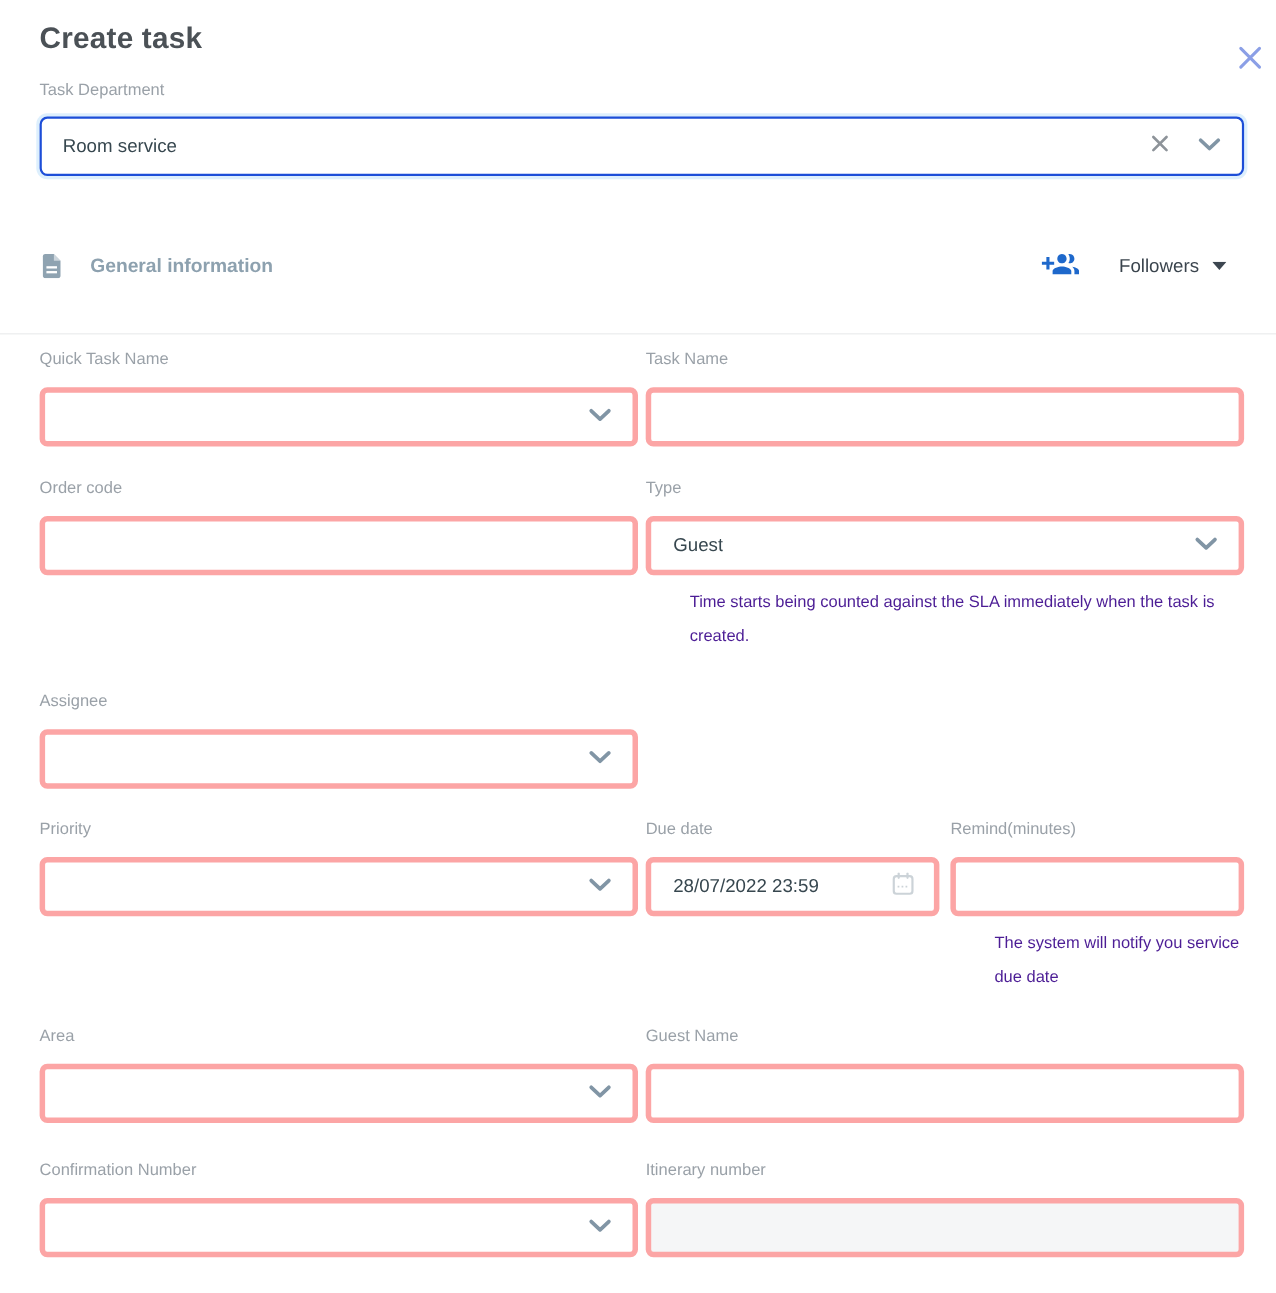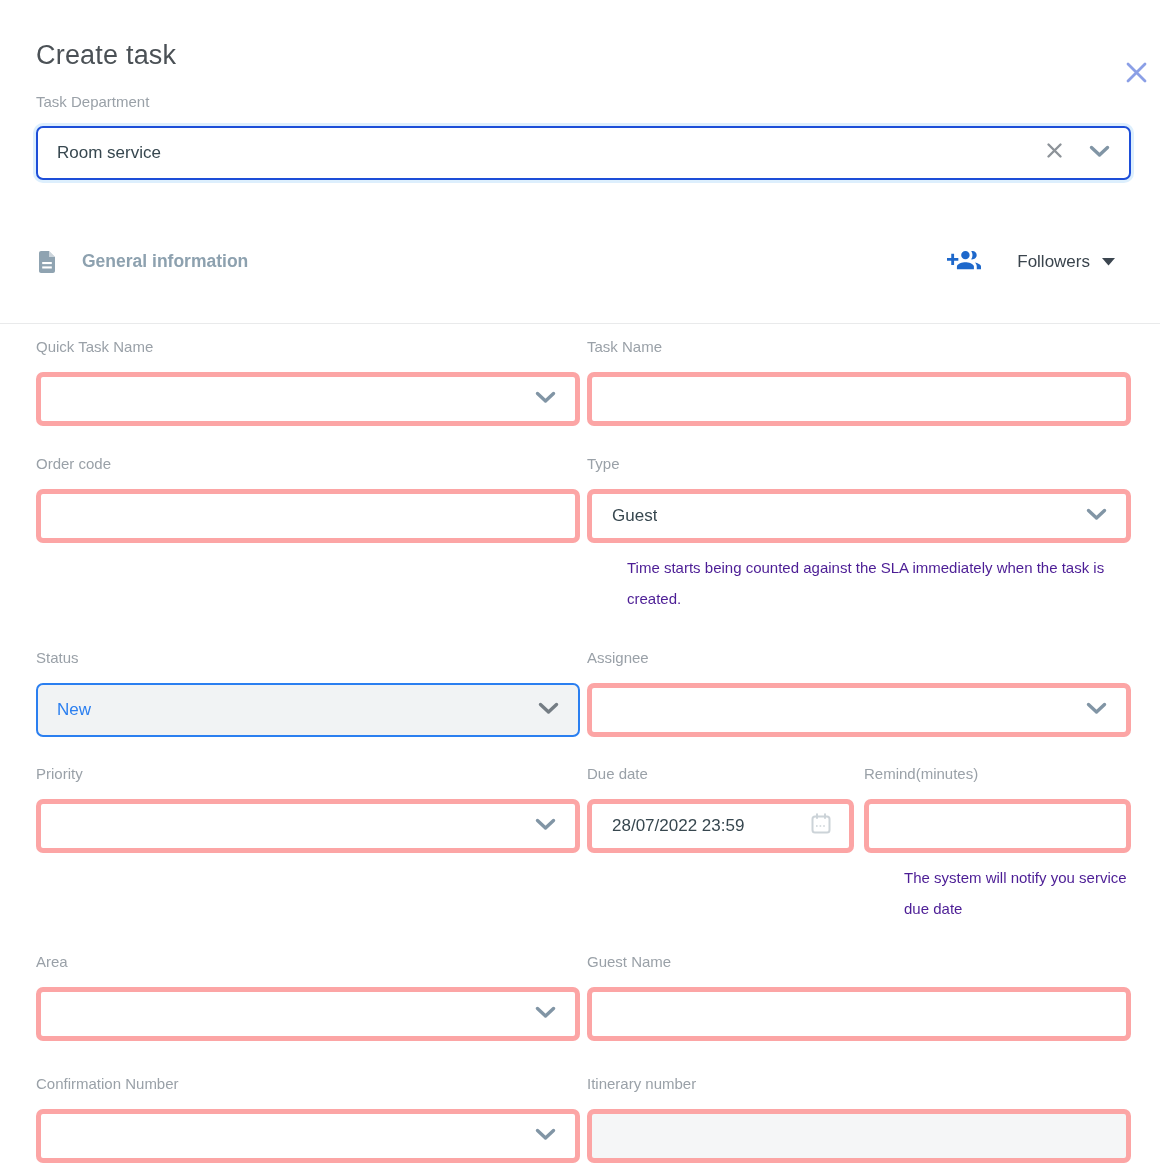--- a/index.html
+++ b/index.html
@@ -13,22 +13,22 @@
   }
   .modal { width: 100%; height: 100%; position: relative; }
 
   
   .close-btn {
     position: absolute; top: 19px; right: 11px;
     width: 26px; height: 26px; cursor: pointer;
     display: flex; align-items: center; justify-content: center;
   }
   .page-title {
-    margin: 40px 0 0 36px;
-    font-size: 27px; font-weight: 400; color: #4b5156;
+    margin: 20px 0 0 36px;
+    font-size: 27px; font-weight: 700; color: #4b5156;
     letter-spacing: 0.2px; line-height: 30px;
   }
 
   
   .lbl { display: block; font-size: 15px; color: #9aa1a8; line-height: 17px; }
   .helper { font-size: 15px; color: #4c1d95; line-height: 31px; margin-top: 9px; margin-left: 40px; }
 
   
   .control {
     position: relative; height: 54px; width: 100%;
@@ -174,31 +174,20 @@
                 <polyline points="2.5,2.5 10.5,10 18.5,2.5" stroke="#8195a5" stroke-width="3.4" stroke-linecap="round" stroke-linejoin="round" fill="none"></polyline>
               </svg>
           </span>
         </div>
         <div class="helper">Time starts being counted against the SLA immediately when the task is created.</div>
       </div>
     </div>
 
     <div class="row mt35">
       <div class="field">
-        <span class="lbl">Status</span>
-        <div class="control status-active">
-          <span class="value">New</span>
-          <span class="chevron">
-            <svg width="21" height="13" viewBox="0 0 21 13">
-                <polyline points="2.5,2.5 10.5,10 18.5,2.5" stroke="#757d84" stroke-width="3.4" stroke-linecap="round" stroke-linejoin="round" fill="none"></polyline>
-              </svg>
-          </span>
-        </div>
-      </div>
-      <div class="field">
         <span class="lbl">Assignee</span>
         <div class="control">
           <span class="value"></span>
           <span class="chevron">
             <svg width="21" height="13" viewBox="0 0 21 13">
                 <polyline points="2.5,2.5 10.5,10 18.5,2.5" stroke="#8195a5" stroke-width="3.4" stroke-linecap="round" stroke-linejoin="round" fill="none"></polyline>
               </svg>
           </span>
         </div>
       </div>

